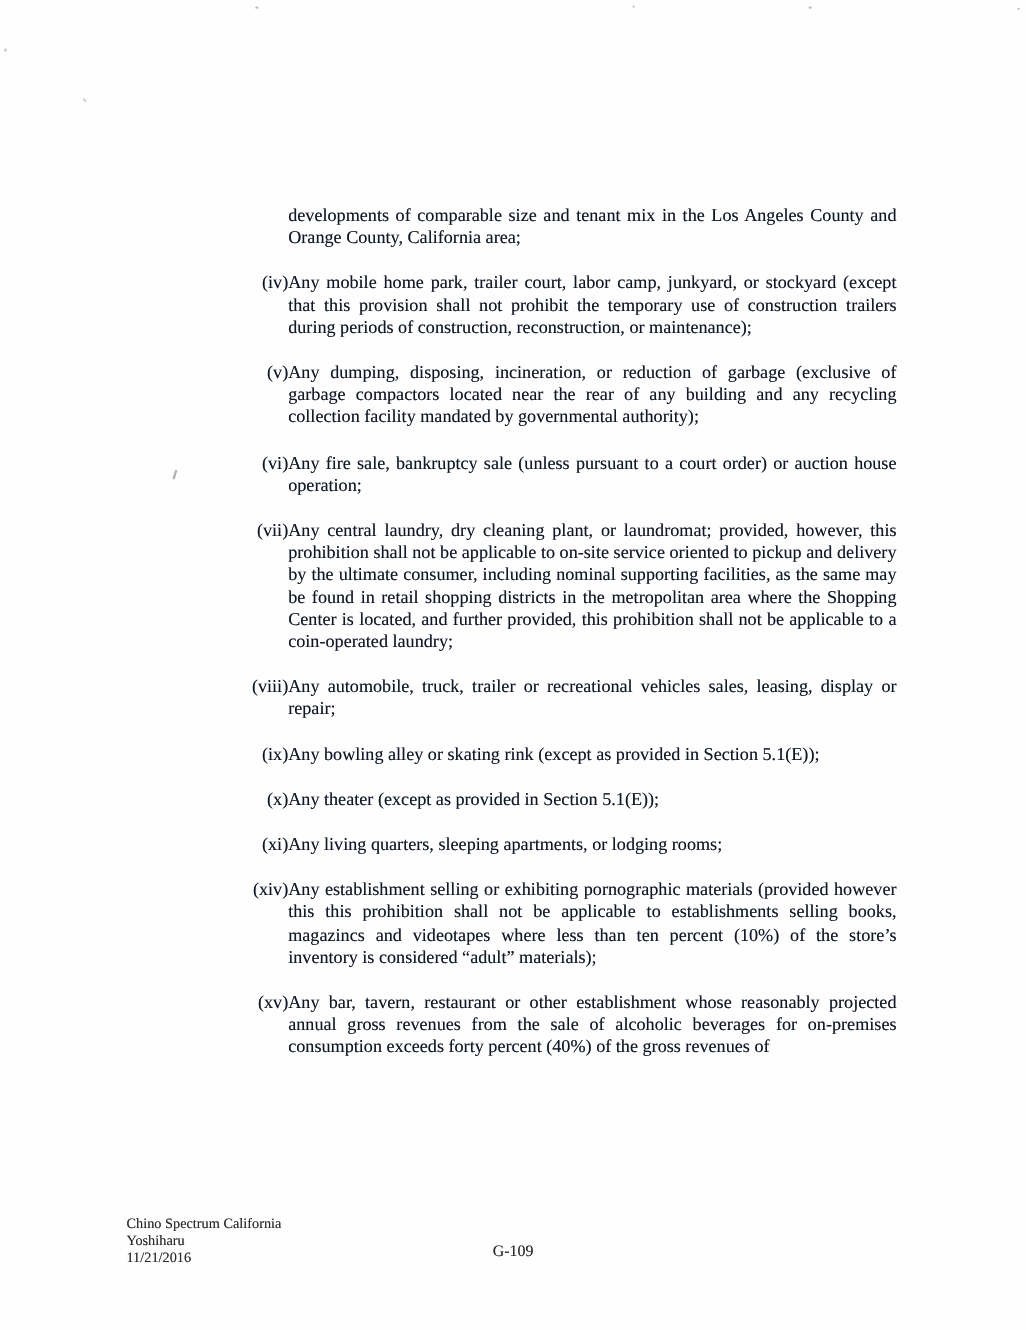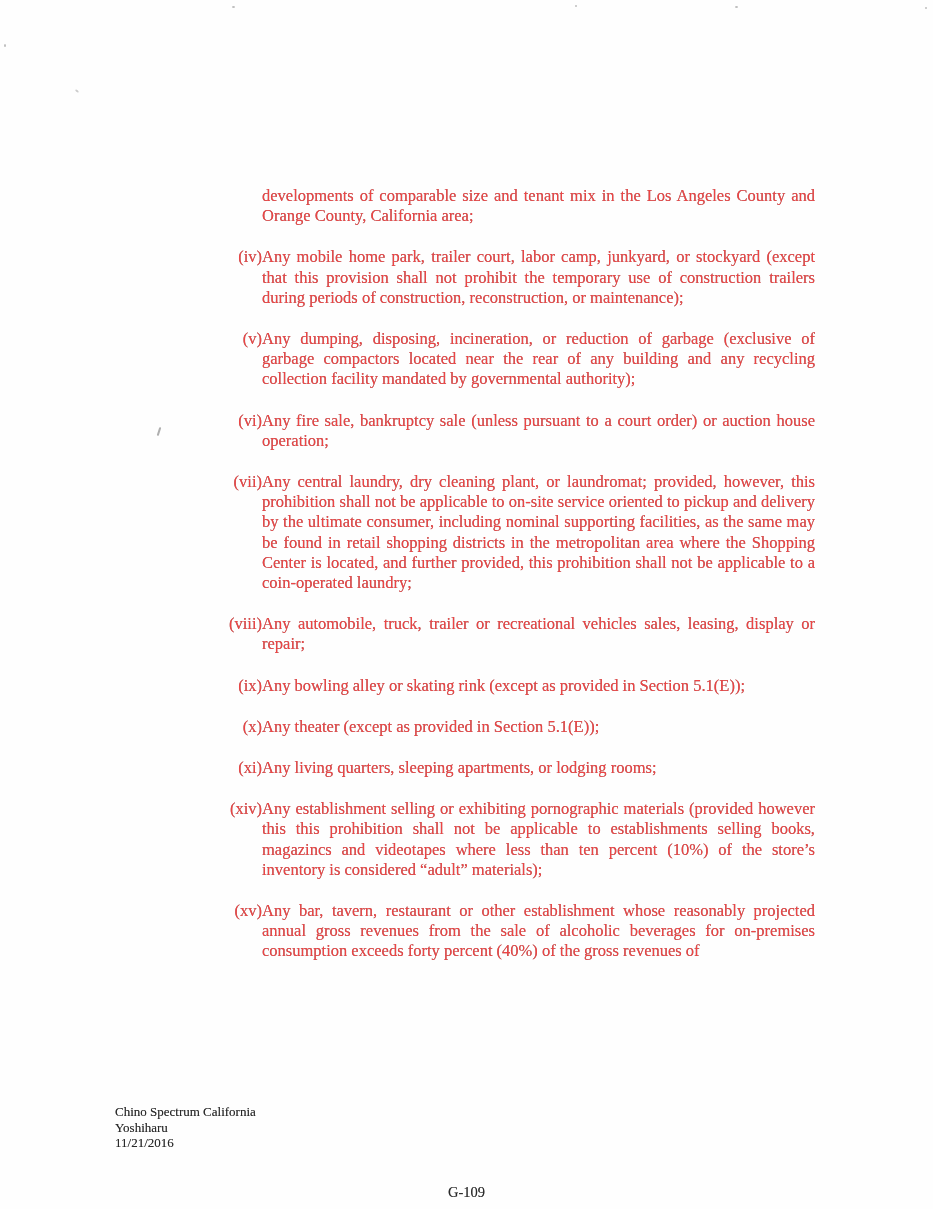--- a/index.html
+++ b/index.html
@@ -18,21 +18,21 @@
     color: #1e1e1e;
   }
   
   .doc-body {
     position: absolute;
     top: 186px;
     left: 190px;
     right: 118px;
     font-size: 16.5px;
     line-height: 20.2px;
-    color: #ef4444;
+    color: #0f172a;
     text-shadow: 0 0 0.5px rgba(30,30,30,0.55);
     font-family: Liberation Serif, serif;
   }
   .continuation {
     margin-left: 72px;
     text-align: justify;
     margin-bottom: 21px;
   }
   .clause {
     display: flex;
@@ -52,21 +52,21 @@
     position: absolute;
     left: 115px;
     top: 1104px;
     font-size: 13px;
     line-height: 15.5px;
     color: #2a2a2a;
     text-shadow: 0 0 0.4px rgba(30,30,30,0.5);
   }
   .page-number {
     position: absolute;
-    top: 1184px;
+    top: 1130px;
     left: 0;
     width: 100%;
     text-align: center;
     font-size: 14.5px;
     color: #2a2a2a;
     text-shadow: 0 0 0.4px rgba(30,30,30,0.5);
   }
   
   .speck {
     position: absolute;

